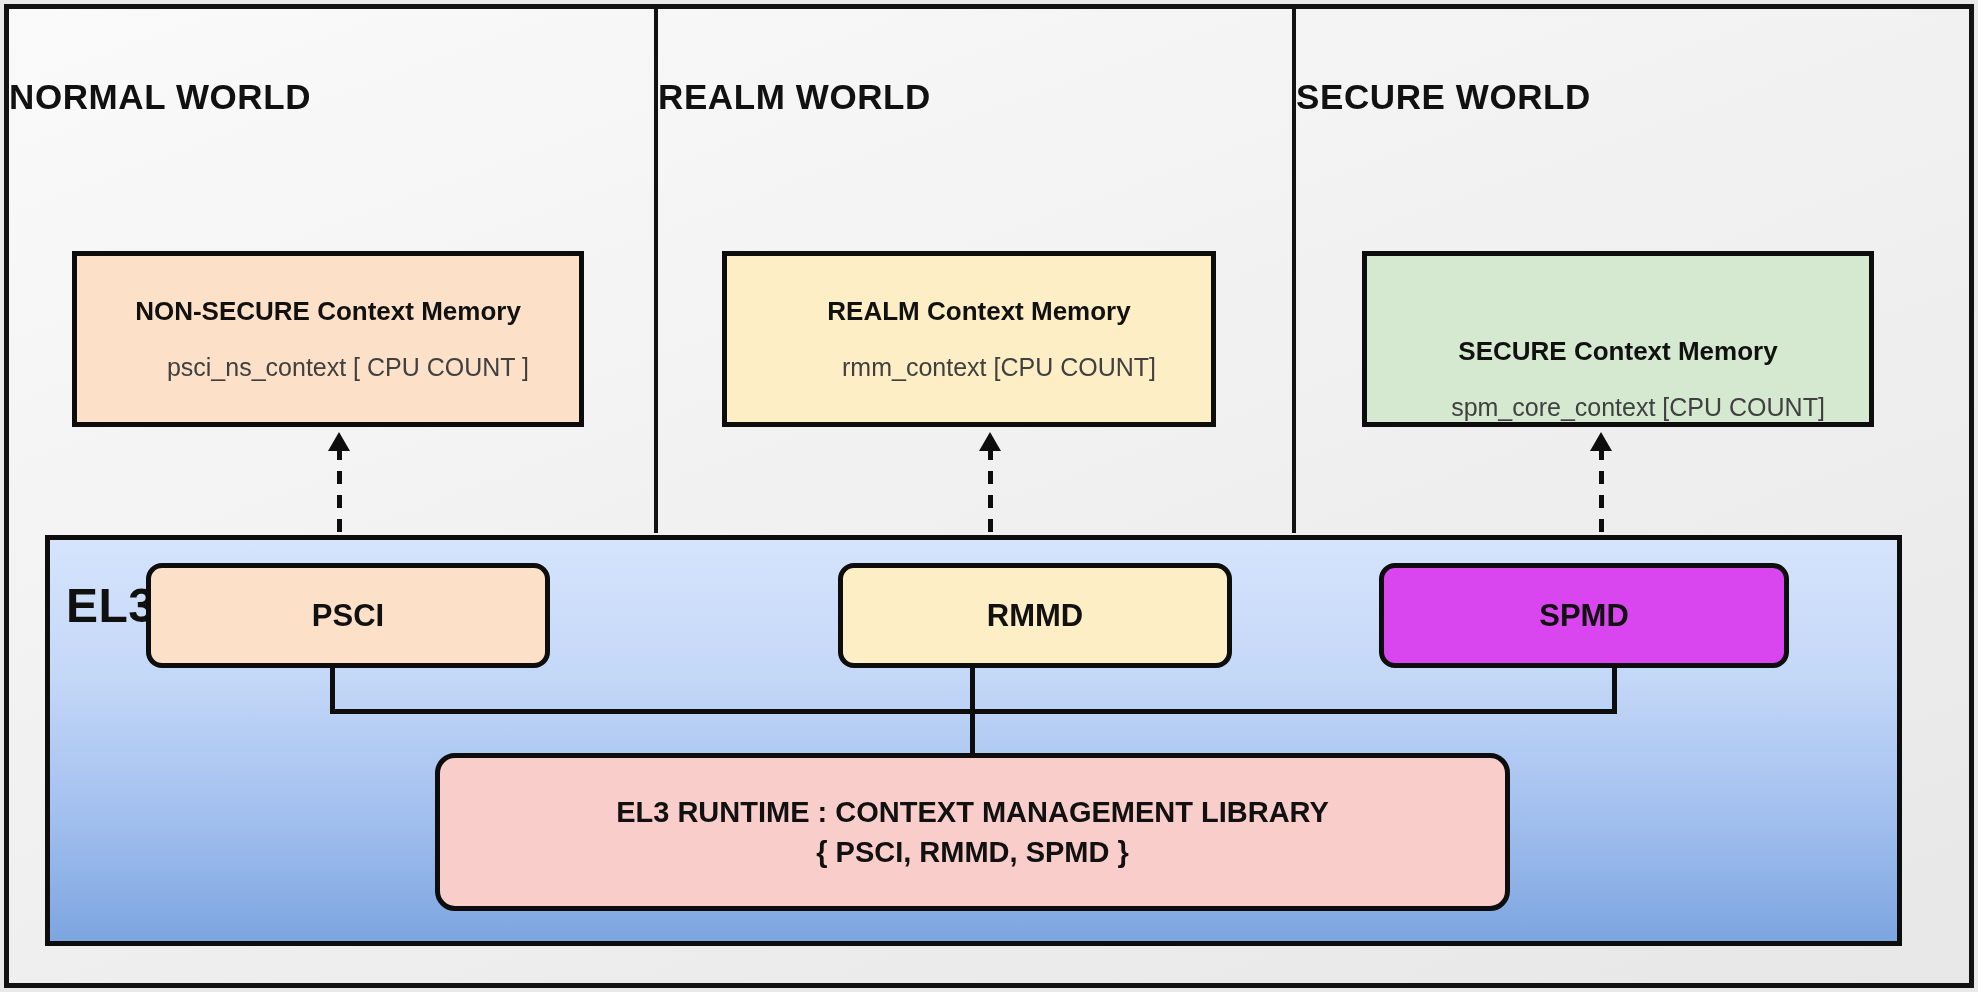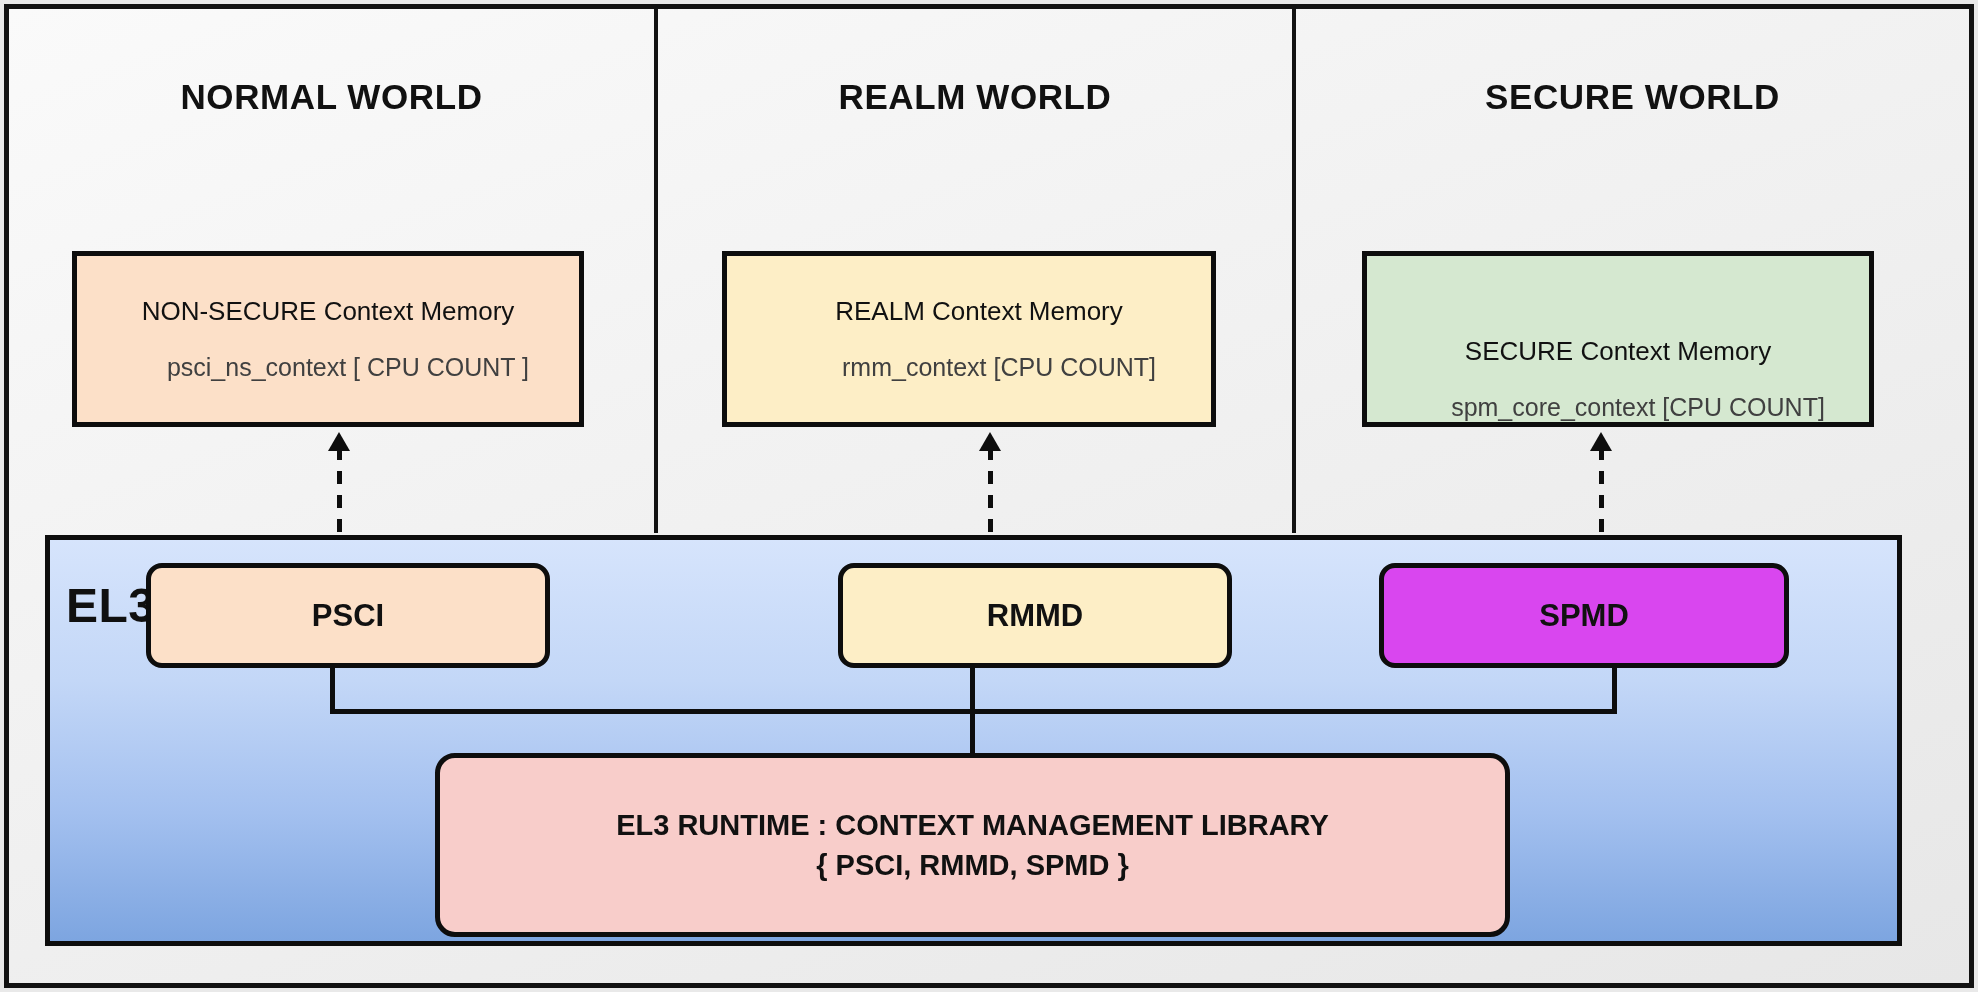--- a/index.html
+++ b/index.html
@@ -46,41 +46,41 @@
     position: absolute;
     top: 0;
     width: 4px;
     height: 524px;
     background: #121212;
   }
   .world-title {
     position: absolute;
     top: 68px;
     width: 100%;
-    text-align: center;
+    text-align: left;
     font-size: 35px;
     font-weight: bold;
     color: #111111;
     letter-spacing: 0.6px;
   }
   
   .ctx-box {
     position: absolute;
     top: 251px;
     box-sizing: border-box;
     border: 5px solid #0d0d0d;
     display: flex;
     flex-direction: column;
     align-items: center;
     justify-content: center;
     height: 176px;
   }
   .ctx-title {
     font-size: 26px;
-    font-weight: normal;
+    font-weight: bold;
     color: #111111;
     margin-bottom: 26px;
     text-align: center;
   }
   .ctx-sub {
     font-size: 25px;
     font-weight: normal;
     color: #404040;
     text-align: center;
     margin-left: 40px;
@@ -155,21 +155,21 @@
   .conn {
     position: absolute;
     background: #0d0d0d;
   }
   
   .runtime-box {
     position: absolute;
     left: 435px;
     top: 753px;
     width: 1075px;
-    height: 184px;
+    height: 158px;
     box-sizing: border-box;
     border: 5px solid #0d0d0d;
     border-radius: 20px;
     background: #f8cdca;
     display: flex;
     flex-direction: column;
     align-items: center;
     justify-content: center;
   }
   .runtime-line {

